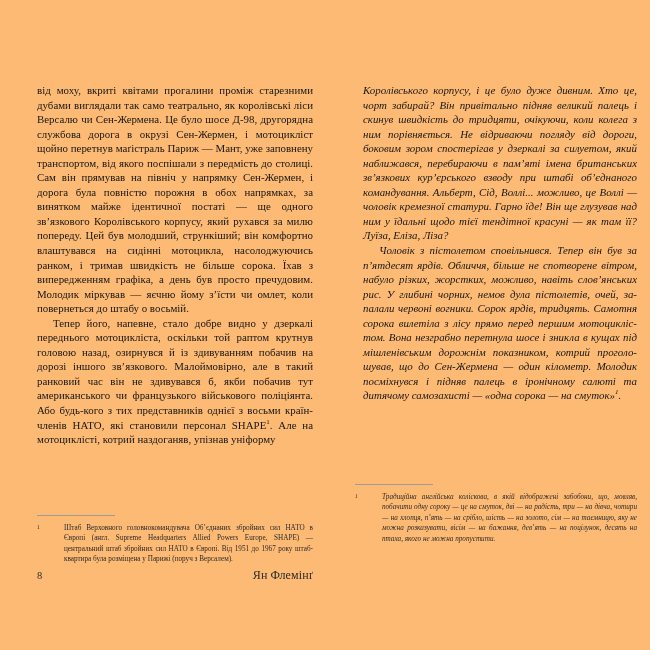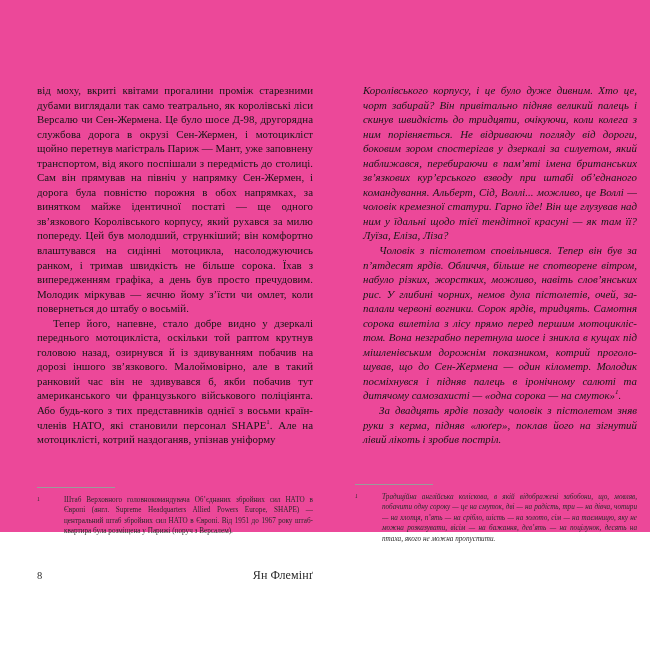--- a/index.html
+++ b/index.html
@@ -11,23 +11,23 @@
     width: 650px;
     height: 650px;
     overflow: hidden;
     font-family: "Liberation Serif", "DejaVu Serif", serif;
     color: #1a1a1a;
     -webkit-font-smoothing: antialiased;
   }
   #spread {
     position: relative;
     width: 650px;
-    height: 532px;
+    height: 650px;
     display: flex;
-    background: #ec4899;
+    background: #fdba74;
   }
   .page {
     position: relative;
     width: 325px;
     height: 650px;
     box-sizing: border-box;
   }
   .page-left  { padding: 83px 12px 0 37px; }
   .page-right { padding: 83px 13px 0 38px; font-style: italic; }
 
@@ -49,21 +49,21 @@
   .fn-ref {
     font-size: 7px;
     vertical-align: super;
     line-height: 0;
   }
 
   .footnote-zone {
     position: absolute;
     left: 37px;
     right: 12px;
-    top: 487px;
+    top: 515px;
   }
   .page-right .footnote-zone {
     left: 30px;
     right: 13px;
     top: 484px;
   }
   .fn-rule {
     width: 78px;
     height: 1px;
     background: #9b9b9b;
@@ -134,21 +134,20 @@
       <span class="folio">8</span>
       <span class="running-head">Ян Флемінґ</span>
     </div>
   </div>
 
   <div class="page page-right">
 
     <div class="body-text">
       <p class="no-indent">Королівського корпусу, і це було дуже дивним. Хто це, чорт забирай? Він привітально підняв великий палець і скинув швидкість до тридцяти, очікуючи, коли колега з ним порівняється. Не відриваючи погляду від дороги, боковим зором спостерігав у дзеркалі за силуетом, який наближався, перебираючи в памʼяті імена британських звʼязкових курʼєрського взводу при штабі обʼєднаного командування. Альберт, Сід, Воллі... можливо, це Воллі — чоловік кремезної статури. Гарно їде! Він ще глузував над ним у їдальні щодо тієї тендітної красуні — як там її? Луїза, Еліза, Ліза?</p>
       <p><span>Чоловік з пістолетом сповільнився. Тепер він був за пʼятдесят ярдів. Обличчя, більше не спотворене вітром, набуло різких, жорстких, можливо, навіть словʼянських рис. У глибині чорних, немов дула пістолетів, очей, за­палали червоні вогники. Сорок ярдів, тридцять. Самотня сорока вилетіла з лісу прямо перед першим мотоцикліс­том. Вона незграбно перетнула шосе і зникла в кущах під мішленівським дорожнім показником, котрий проголо­шував, що до Сен-Жермена — один кілометр. Молодик посміхнувся і підняв палець в іронічному салюті та дитячому самозахисті — «одна сорока — на смуток»</span><span class="fn-ref">1</span><span>.</span></p>
-      <p>За двадцять ярдів позаду чоловік з пістолетом зняв руки з керма, підняв «люґер», поклав його на зігнутий лівий лікоть і зробив постріл.</p>
     </div>
 
     <div class="footnote-zone">
       <div class="fn-rule"></div>
       <div class="footnote">
         <span class="fn-marker">1</span><span>Традиційна англійська коліскова, в якій відображені забобони, що, мовляв, побачити одну сороку — це на смуток, дві — на радість, три — на дівча, чотири — на хлопця, пʼять — на срібло, шість — на золото, сім — на таємницю, яку не можна розказувати, вісім — на бажання, девʼять — на поцілунок, десять на птаха, якого не можна пропустити.</span>
       </div>
     </div>
 
   </div>

